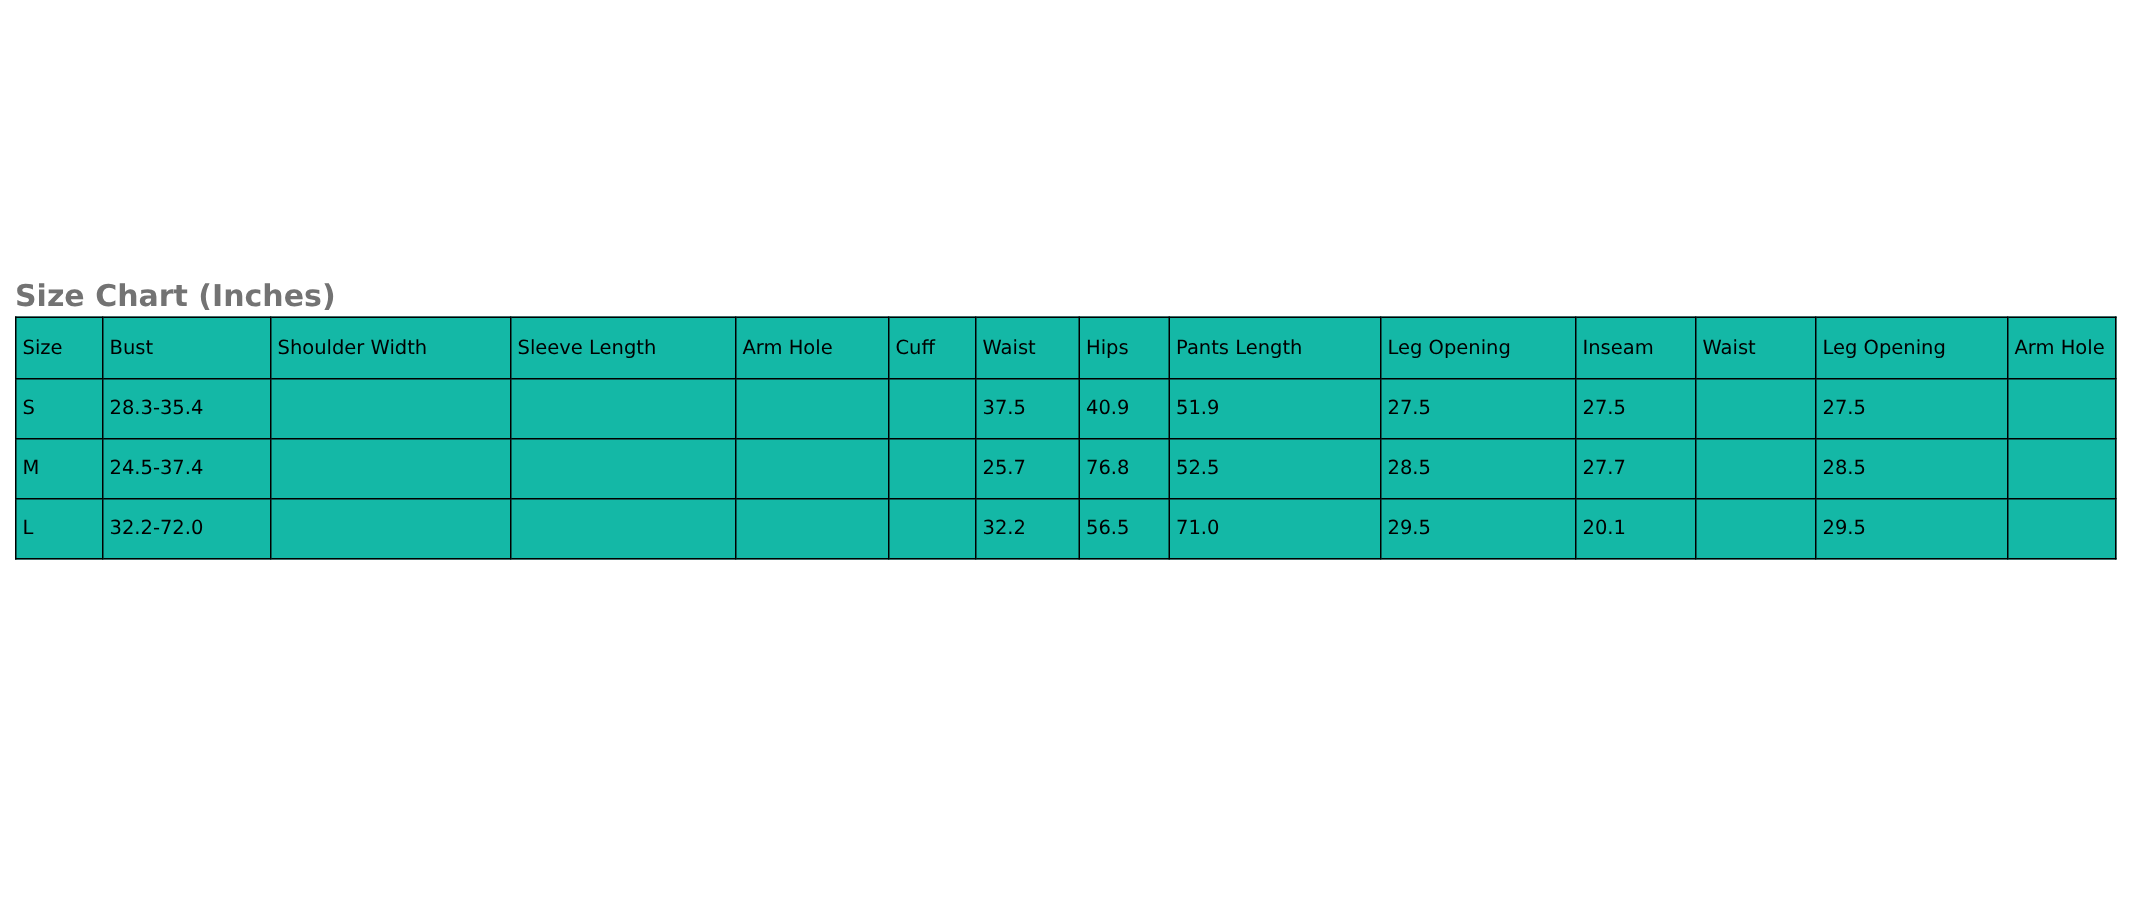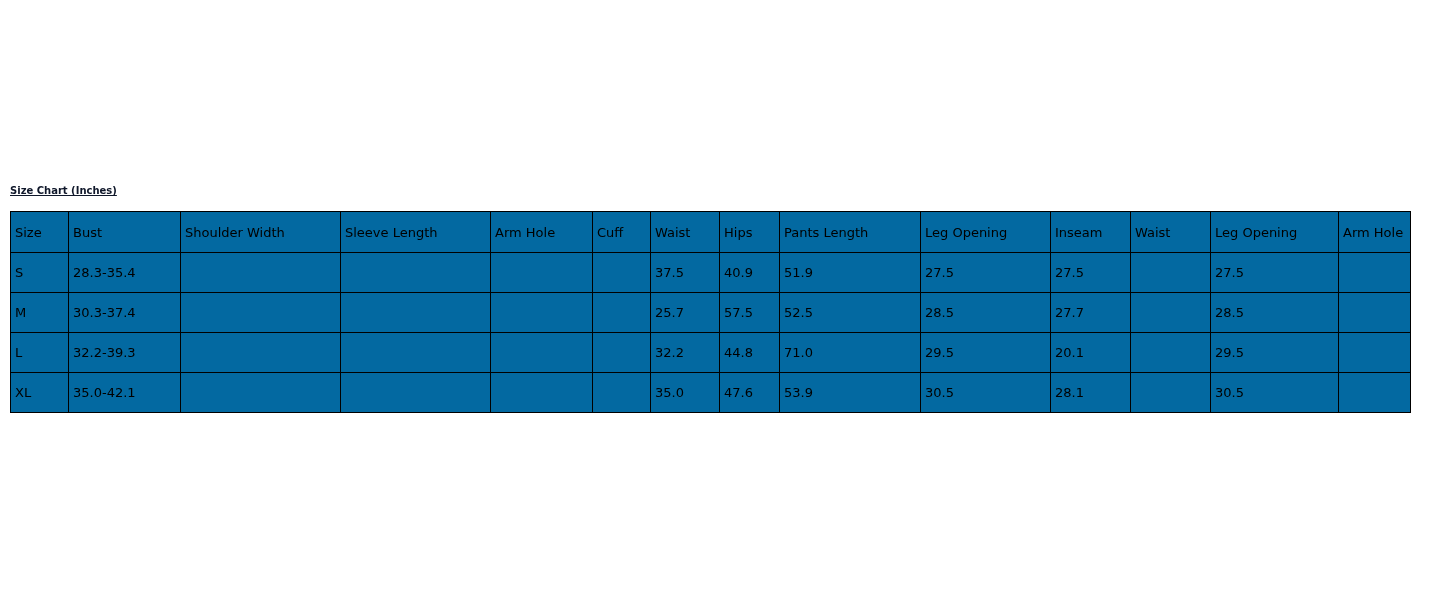--- a/index.html
+++ b/index.html
@@ -12,33 +12,32 @@
     height: 600px;
     position: relative;
     overflow: hidden;
     font-family: "DejaVu Sans", "Liberation Sans", sans-serif;
     color: #000000;
   }
   .chart-title {
     position: absolute;
     left: 10px;
     top: 185px;
-    font-size: 10px;
+    font-size: 20px;
     font-weight: bold;
     letter-spacing: 0px;
-    color: #0f172a;
-    text-decoration: underline;
+    color: #737373;
   }
   table.size-chart {
     position: absolute;
     left: 10px;
     top: 211px;
     border-collapse: collapse;
     table-layout: fixed;
-    background: #0369a1;
+    background: #14b8a6;
   }
   table.size-chart th,
   table.size-chart td {
     border: 1px solid #000000;
     font-size: 13px;
     font-weight: normal;
     text-align: left;
     vertical-align: middle;
     padding: 0 0 0 4px;
     white-space: nowrap;
@@ -100,60 +99,44 @@
         <td>40.9</td>
         <td>51.9</td>
         <td>27.5</td>
         <td>27.5</td>
         <td></td>
         <td>27.5</td>
         <td></td>
       </tr>
       <tr>
         <td>M</td>
-        <td>30.3-37.4</td>
+        <td>24.5-37.4</td>
         <td></td>
         <td></td>
         <td></td>
         <td></td>
         <td>25.7</td>
-        <td>57.5</td>
+        <td>76.8</td>
         <td>52.5</td>
         <td>28.5</td>
         <td>27.7</td>
         <td></td>
         <td>28.5</td>
         <td></td>
       </tr>
       <tr>
         <td>L</td>
-        <td>32.2-39.3</td>
+        <td>32.2-72.0</td>
         <td></td>
         <td></td>
         <td></td>
         <td></td>
         <td>32.2</td>
-        <td>44.8</td>
+        <td>56.5</td>
         <td>71.0</td>
         <td>29.5</td>
         <td>20.1</td>
         <td></td>
         <td>29.5</td>
         <td></td>
       </tr>
-      <tr>
-        <td>XL</td>
-        <td>35.0-42.1</td>
-        <td></td>
-        <td></td>
-        <td></td>
-        <td></td>
-        <td>35.0</td>
-        <td>47.6</td>
-        <td>53.9</td>
-        <td>30.5</td>
-        <td>28.1</td>
-        <td></td>
-        <td>30.5</td>
-        <td></td>
-      </tr>
     </tbody>
 </table>
 
 </body></html>

